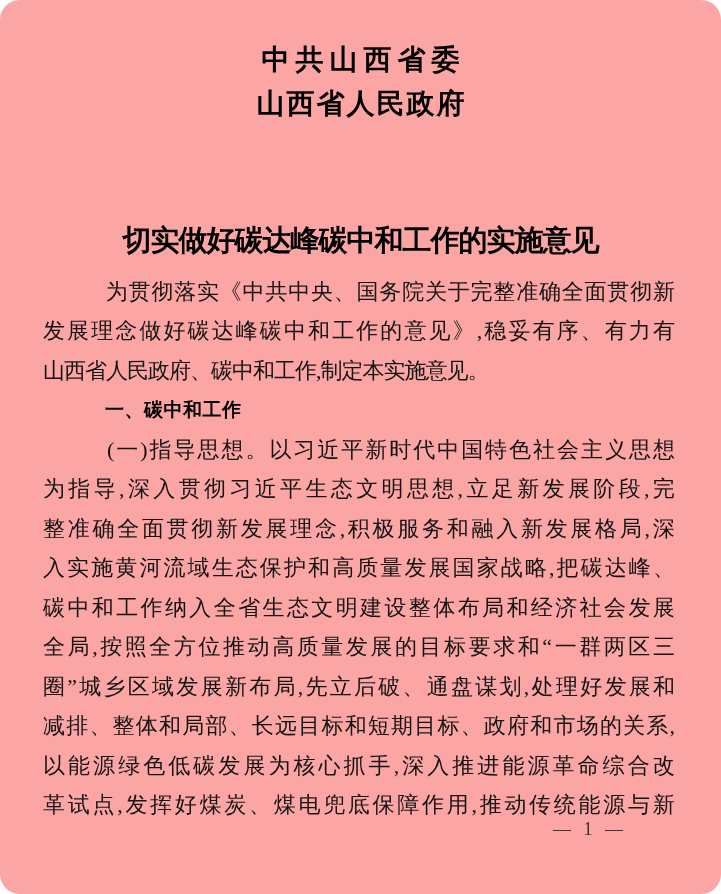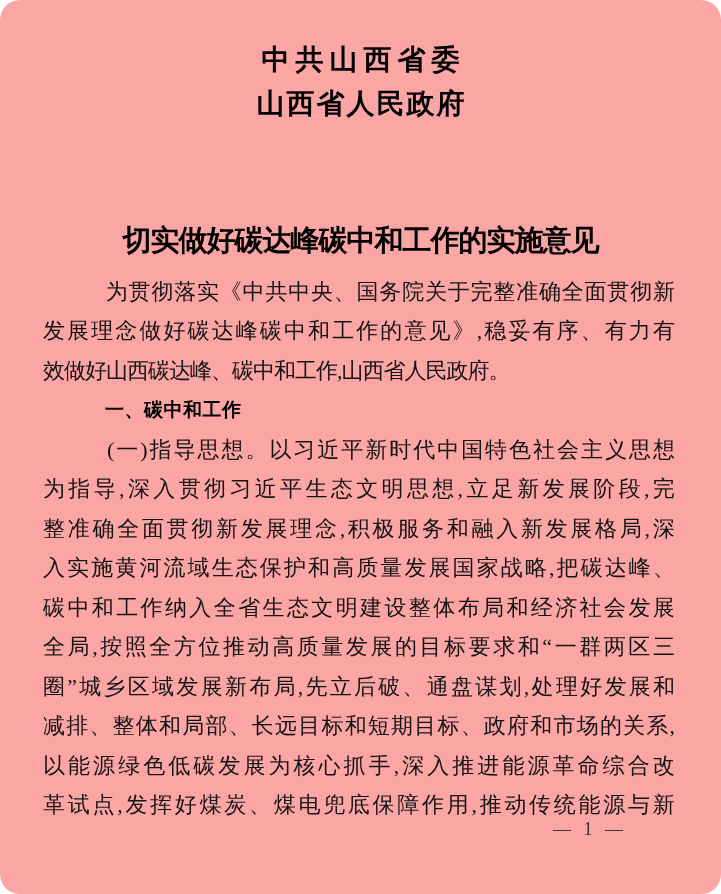--- a/index.html
+++ b/index.html
@@ -133,21 +133,21 @@
         <span>稳</span>
         <span>妥</span>
         <span>有</span>
         <span>序</span>
         <span>、</span>
         <span>有</span>
         <span>力</span>
         <span>有</span>
       </div>
       <div class="line">
-        <span class="run">效做好山西碳达峰、碳中和工作,山西省人民政府。</span>
+        <span class="run">山西省人民政府、碳中和工作,制定本实施意见。</span>
       </div>
       <div class="line heading">
         <span class="indent"></span>
         <span class="run">一、碳中和工作</span>
       </div>
       <div class="line justify">
         <span class="indent"></span>
         <span>(</span>
         <span>一</span>
         <span>)</span>

